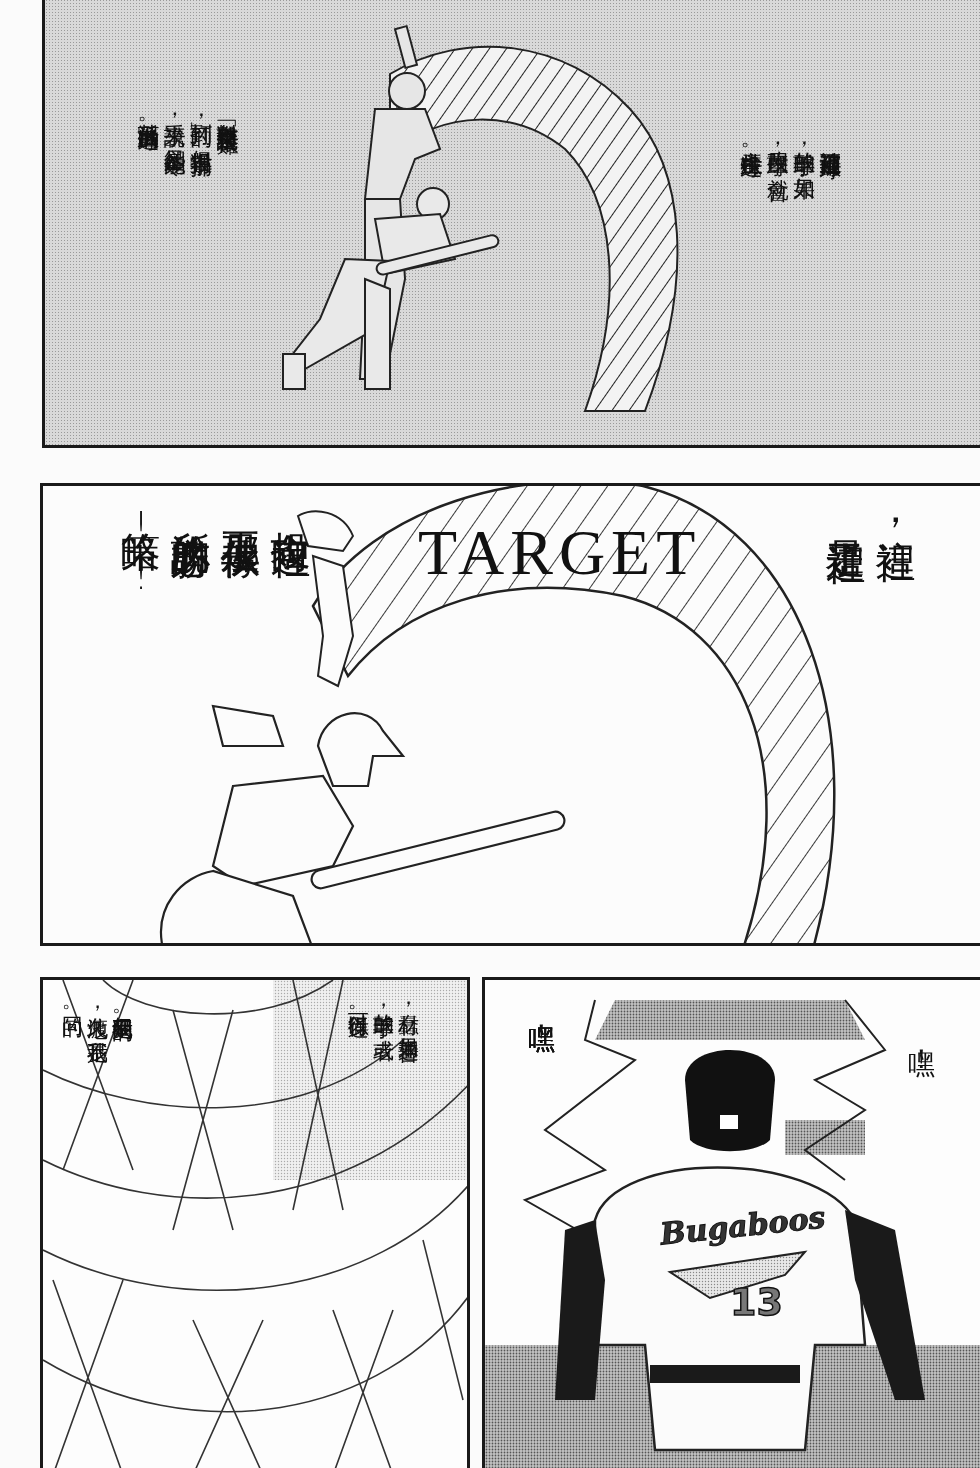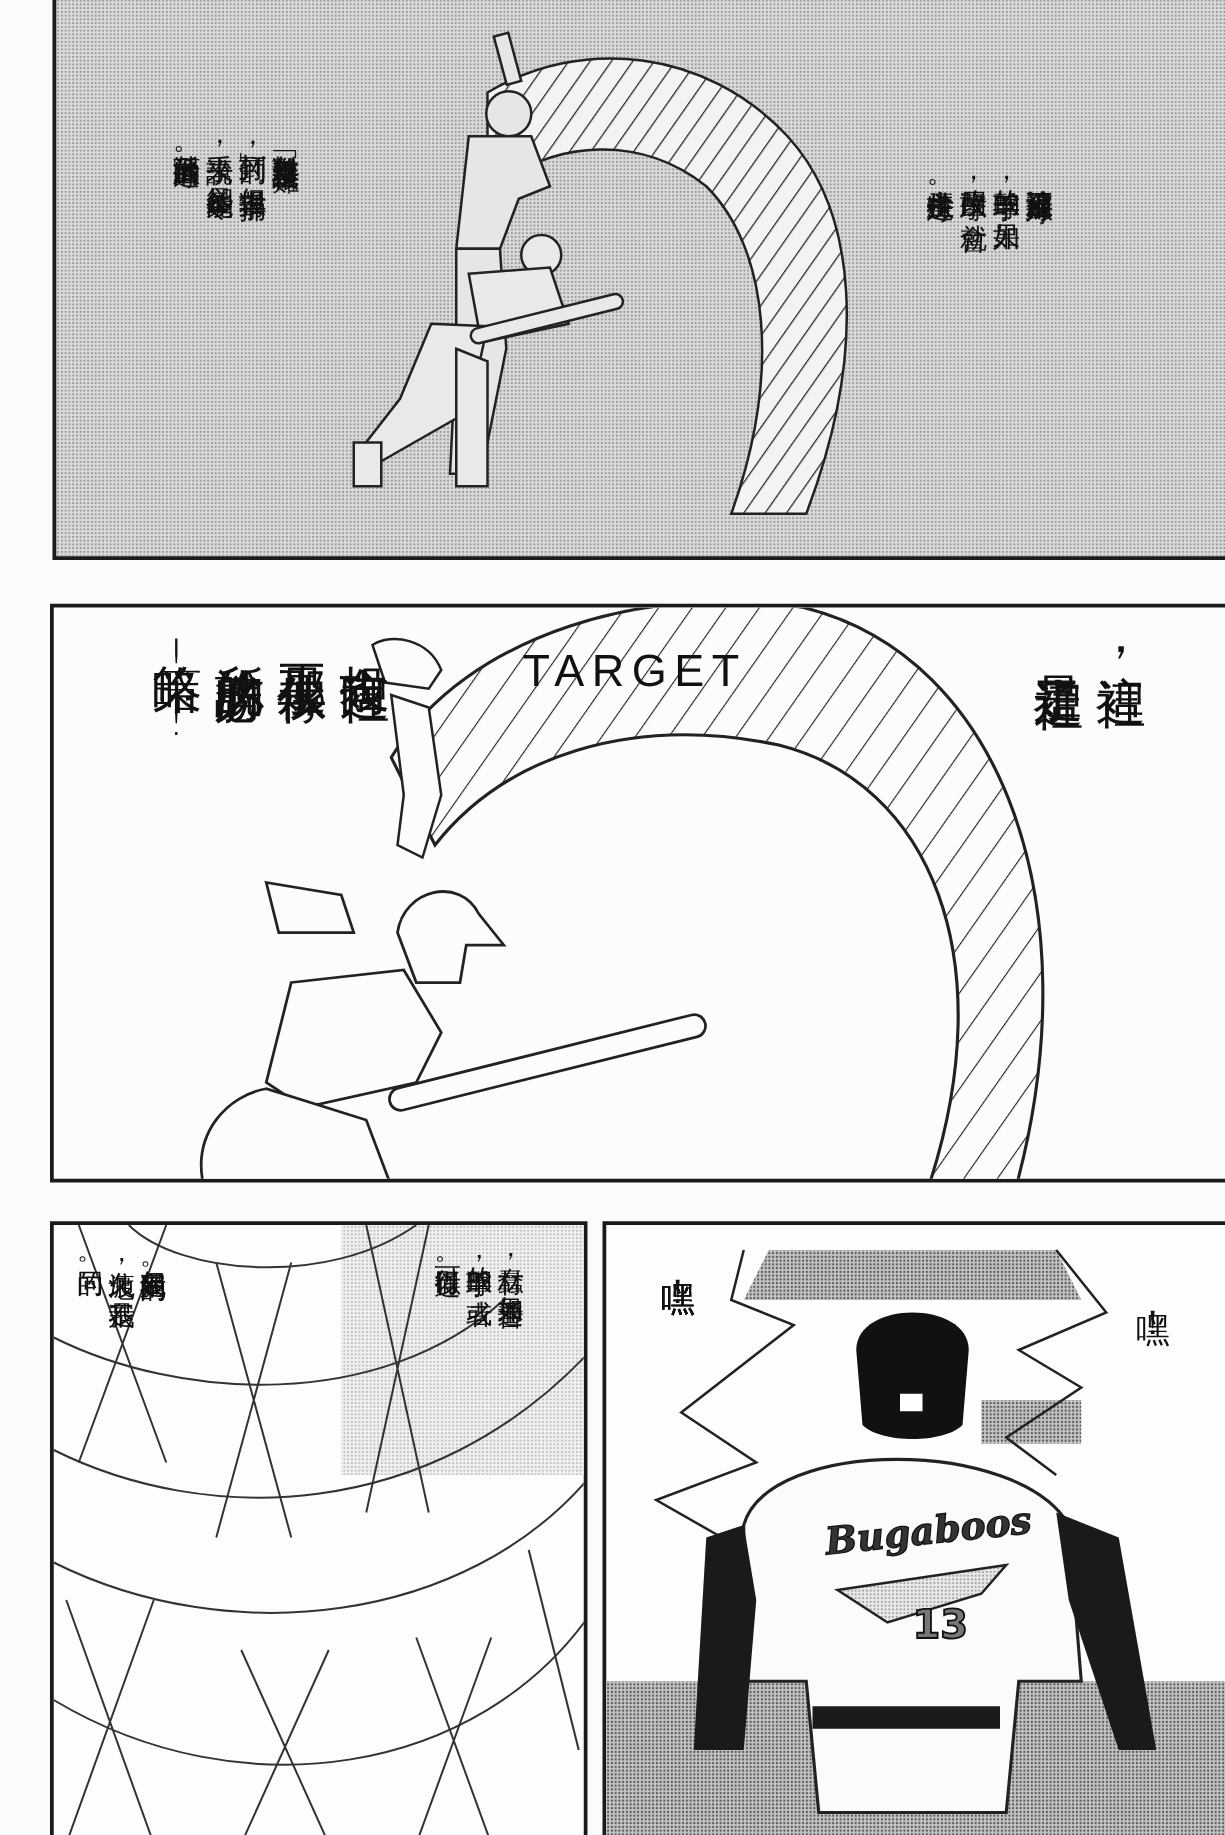--- a/index.html
+++ b/index.html
@@ -3,21 +3,21 @@
 <meta charset="utf-8">
 <style>
   html,body{margin:0;padding:0;}
   body{width:980px;height:1468px;background:#fbfbfb;position:relative;overflow:hidden;font-family:"DejaVu Serif",serif;color:#111;}
   .panel{position:absolute;border:3px solid #1a1a1a;box-sizing:border-box;overflow:hidden;}
   .screen{background-color:#d9d9d9;background-image:radial-gradient(#9a9a9a 0.6px,transparent 0.8px);background-size:3px 3px;}
   .vtext{position:absolute;writing-mode:vertical-rl;text-orientation:upright;white-space:pre;line-height:1.2;}
   .cap{font-size:22px;letter-spacing:1px;font-family:"DejaVu Serif",serif;}
   .big{font-size:40px;line-height:1.25;letter-spacing:2px;font-family:"DejaVu Sans",sans-serif;font-weight:300;}
   .sfx{font-size:27px;font-family:"DejaVu Sans",sans-serif;}
-  .target{position:absolute;font-family:Liberation Sans, sans-serif;font-size:36px;letter-spacing:6px;}
+  .target{position:absolute;font-family:Liberation Serif, serif;font-size:64px;letter-spacing:6px;}
   svg{position:absolute;left:0;top:0;}
 </style>
 </head>
 <body>
 
 <div class="panel screen" style="left:42px;top:-4px;width:942px;height:452px;">
   <svg width="942" height="452">
     <defs>
       <pattern id="hatch1" width="14" height="14" patternUnits="userSpaceOnUse" patternTransform="rotate(35)">
         <rect width="14" height="14" fill="#f3f3f3"></rect>
@@ -144,16 +144,16 @@
     <path d="M360 230 L 410 250 L 440 420 L 410 420 L 370 300 Z" fill="#1a1a1a"></path>
 
     <path d="M200 100 C 200 60, 290 60, 290 100 L 285 160 C 270 175, 220 175, 205 160 Z" fill="#111"></path>
     <rect x="235" y="135" width="18" height="14" fill="#fff"></rect>
 
     <polygon points="185,292 320,272 300,295 225,318" fill="url(#tone4b)" stroke="#222" stroke-width="2"></polygon>
 
     <rect x="165" y="385" width="150" height="18" fill="#1a1a1a"></rect>
   </svg>
   <div style="position:absolute;left:175px;top:228px;font-family:'DejaVu Serif',serif;font-style:italic;font-weight:bold;font-size:30px;color:#333;transform:rotate(-6deg);-webkit-text-stroke:1px #111;">Bugaboos</div>
-  <div style="position:absolute;left:245px;top:300px;font-family:'DejaVu Sans',sans-serif;font-weight:bold;font-size:32px;color:#777;-webkit-text-stroke:1.5px #111;">13</div>
+  <div style="position:absolute;left:245px;top:300px;font-family:'DejaVu Sans',sans-serif;font-weight:bold;font-size:38px;color:#777;-webkit-text-stroke:1.5px #111;">13</div>
   <div class="vtext sfx" style="left:40px;top:25px;">嘿嘿嘿嘿！</div>
   <div class="vtext sfx" style="left:420px;top:50px;">嘿！</div>
 </div>
 
 </body></html>

